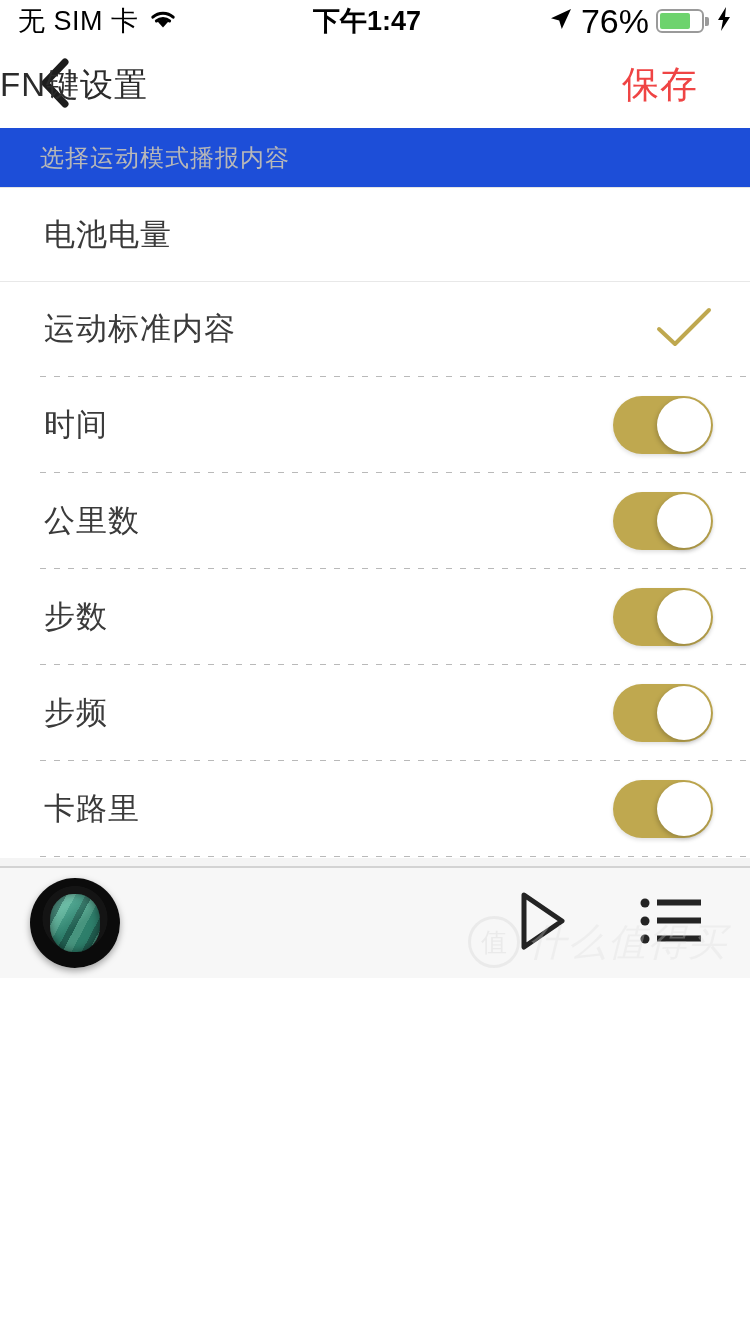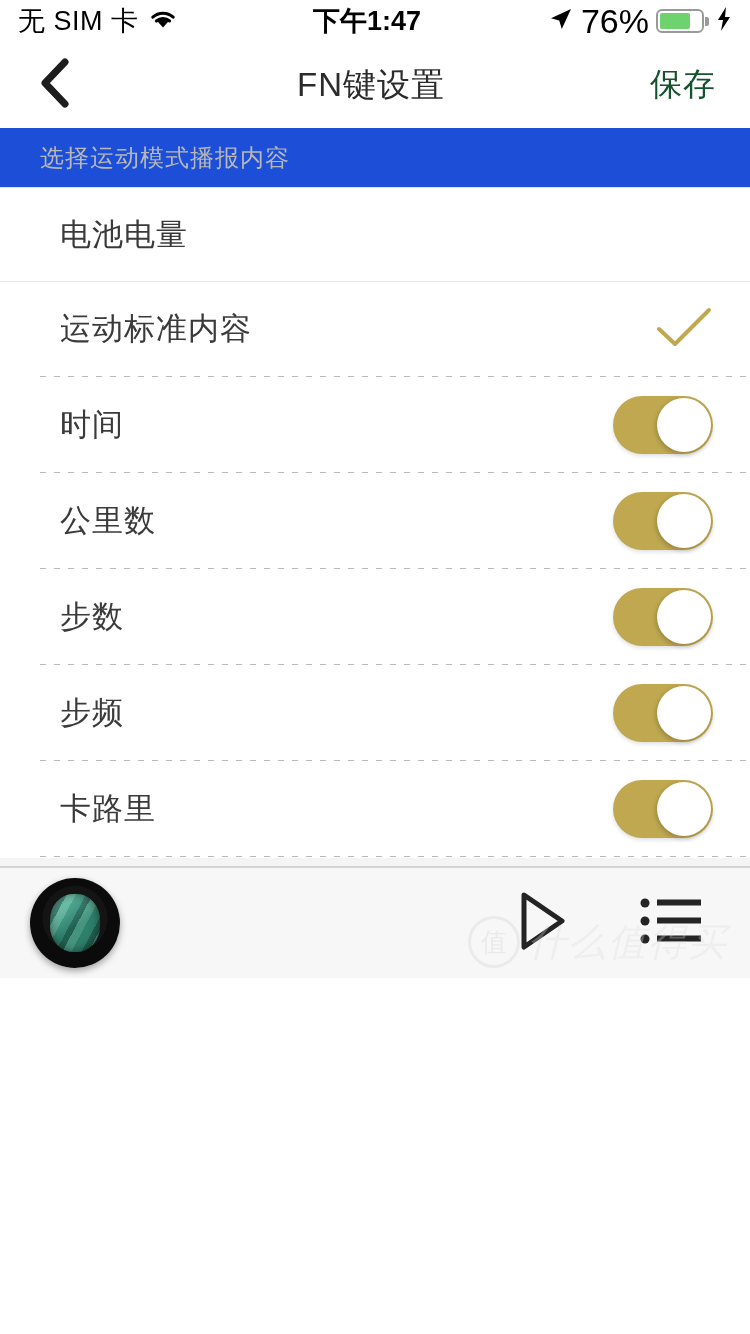--- a/index.html
+++ b/index.html
@@ -107,31 +107,31 @@
     width: 110px;
     height: 86px;
     display: flex;
     align-items: center;
     justify-content: center;
     cursor: pointer;
   }
   .nav-title {
     position: absolute;
     left: 0; right: 8px;
-    text-align: center;
+    text-align: left;
     font-size: 33px;
     color: #2b2b2b;
     letter-spacing: 1px;
     pointer-events: none;
   }
   .nav-save {
     margin-left: auto;
-    margin-right: 34px;
-    font-size: 32px;
-    color: #14532d;
+    margin-right: 52px;
+    font-size: 37px;
+    color: #ef4444;
     letter-spacing: 1px;
     cursor: pointer;
     z-index: 2;
   }
 
   
   .section-header {
     height: 60px;
     background: #1d4ed8;
     display: flex;
@@ -149,21 +149,21 @@
 
   
   .list-block {
     background: #ffffff;
     flex: 0 0 auto;
   }
   .row {
     height: 94px;
     display: flex;
     align-items: center;
-    padding: 0 37px 0 60px;
+    padding: 0 37px 0 44px;
     box-sizing: border-box;
     position: relative;
     background: #ffffff;
   }
   .row.solid-bottom {
     border-bottom: 1px solid #e8e8e8;
   }
   .row-label {
     font-size: 31px;
     color: #3a3a3a;

